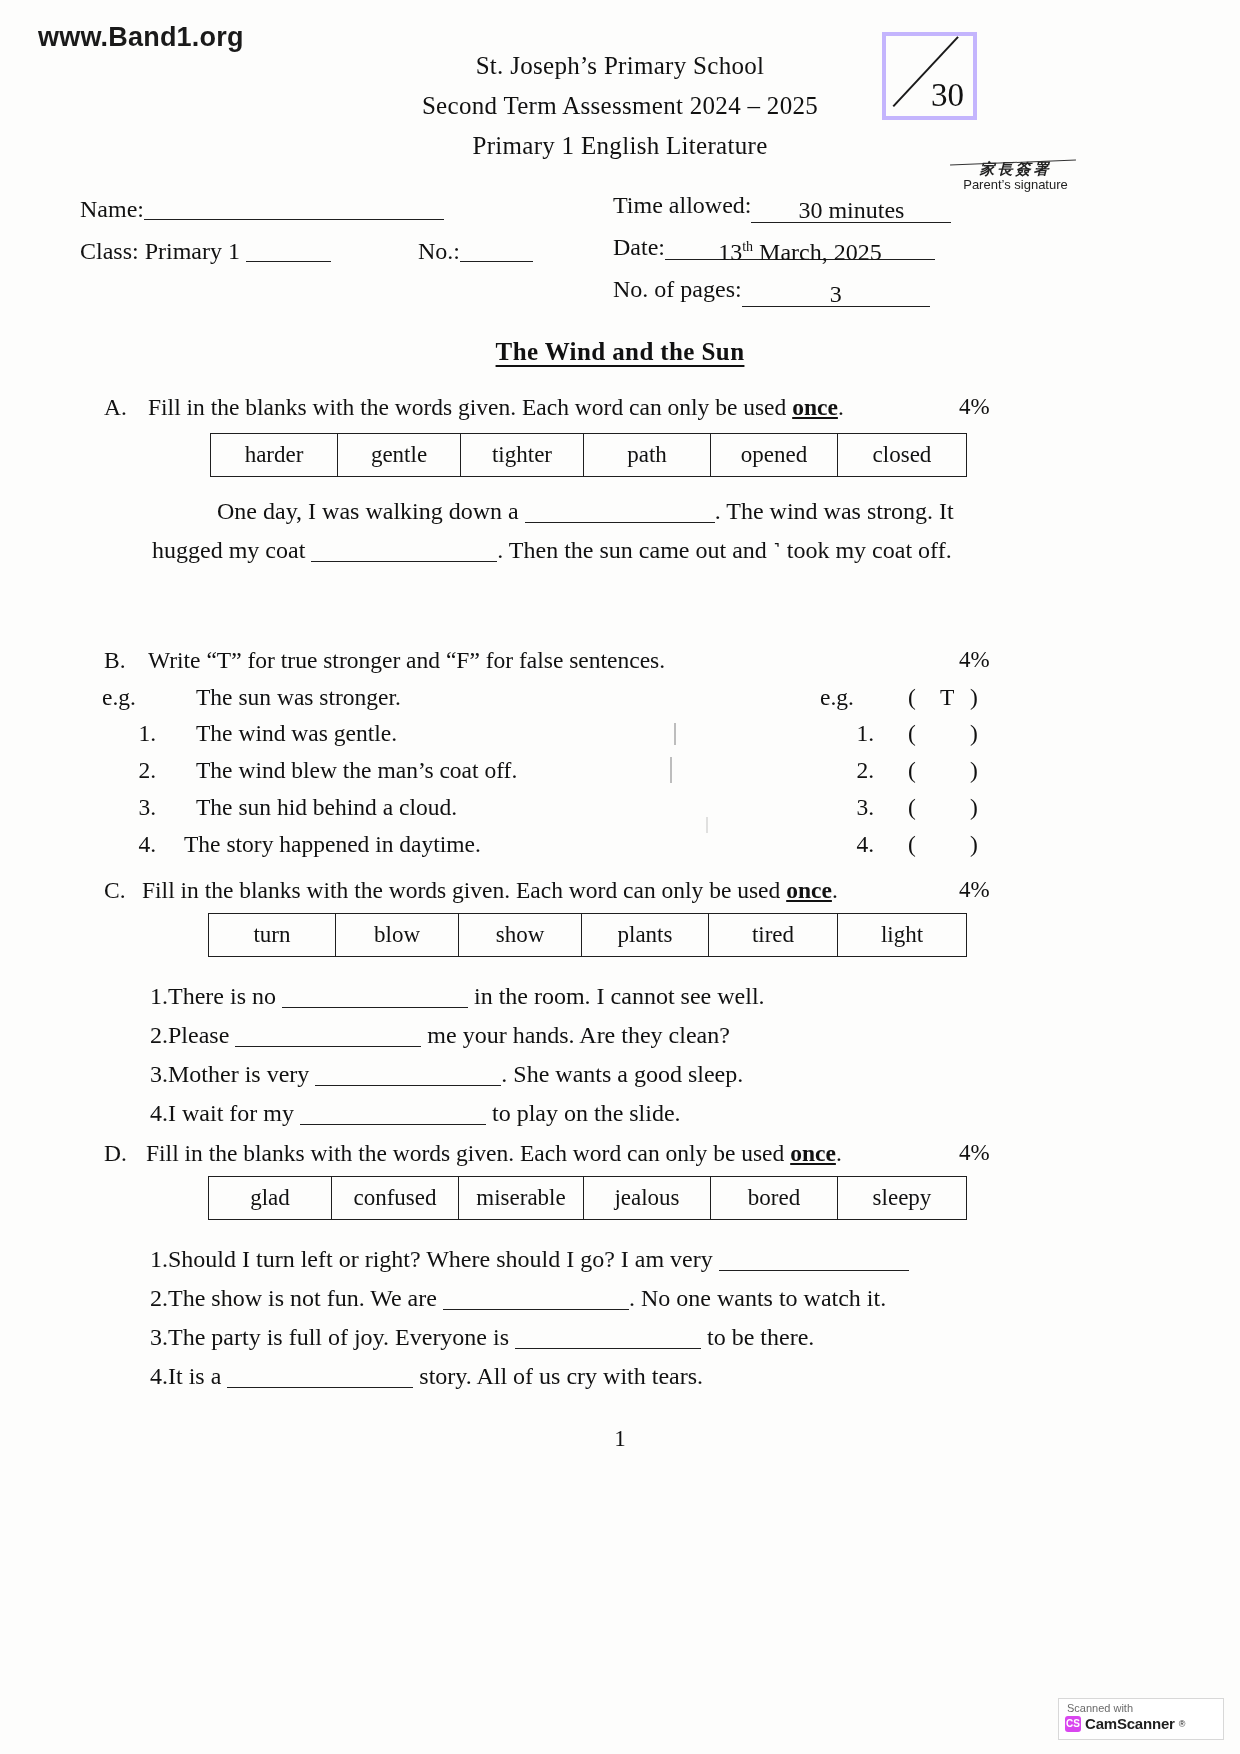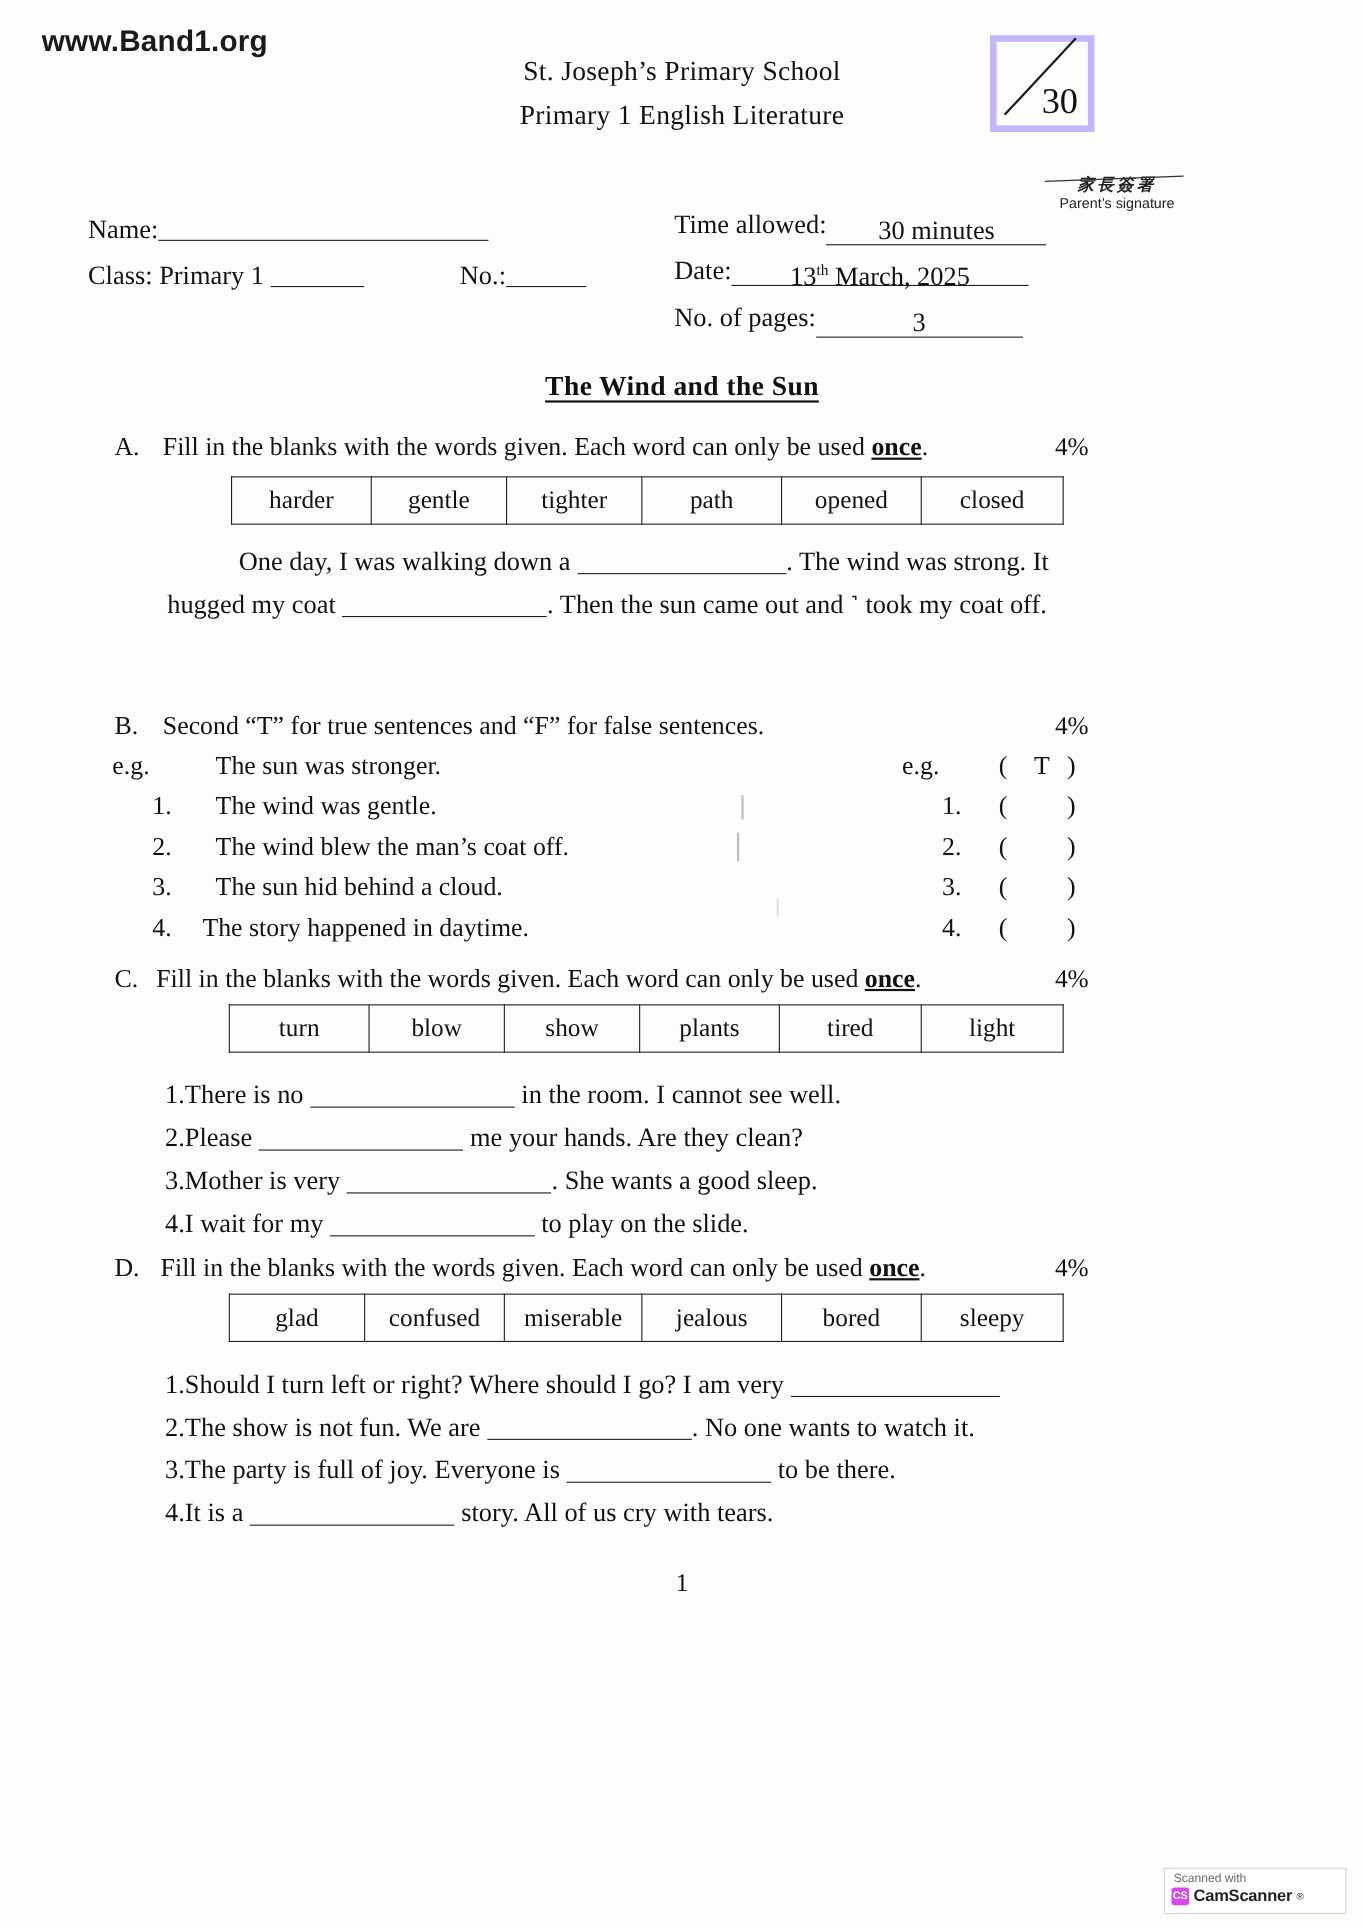--- a/index.html
+++ b/index.html
@@ -47,25 +47,25 @@
     line-height: 40px;
     letter-spacing: .3px;
   }
   .header .line.t1 { font-size: 25px; }
   .header .line.t2 { font-size: 25px; }
   .header .line.t3 { font-size: 25px; }
 
   
   .score-box {
     position: absolute;
-    left: 900px;
+    left: 882px;
     top: 32px;
     width: 95px;
     height: 88px;
-    border: 6px solid #c4b5fd;
+    border: 4px solid #c4b5fd;
     box-sizing: border-box;
     text-decoration: underline;
   }
   .score-box .slash {
     position: absolute;
     left: 0; top: 0; right: 0; bottom: 0;
   }
   .score-box .slash::after {
     content: "";
     position: absolute;
@@ -306,20 +306,21 @@
 </style>
 </head>
 <body>
 
 <div class="page">
 
   <div class="site-tag">www.Band1.org</div>
 
   <div class="header">
     <div class="line t1">St. Joseph’s Primary School</div>
+    <div class="line t2">Second Term Assessment 2024 – 2025</div>
     <div class="line t3">Primary 1 English Literature</div>
   </div>
 
   <div class="score-box">
     <div class="slash"></div>
     <div class="score-val">30</div>
   </div>
 
   <div class="parent-sig">
     <div class="sig-rule"></div>
@@ -387,21 +388,21 @@
       <div class="pline">
         <span>hugged my coat</span>
         <span class="blank" style="width:186px"></span><span>. Then the sun came out and ˺ took my coat off.</span>
       </div>
     </div>
   </div>
 
   <div class="section" style="top:645px">
     <div class="sec-head">
       <span class="sec-letter">B.</span>
-      <span class="sec-instr">Second “T” for true sentences and “F” for false sentences.</span>
+      <span class="sec-instr">Write “T” for true stronger and “F” for false sentences.</span>
       <span class="sec-marks">4%</span>
     </div>
 
     <div class="tf-item" style="top:36px; left:0; right:0">
       <span class="tf-num" style="left:88px">e.g.</span>
       <span class="tf-text" style="left:196px">The sun was stronger.</span>
       <span class="tf-ans-num" style="left:806px">e.g.</span>
       <span class="tf-paren" style="left:908px">
         <span class="pl">(</span>
         <span class="pv">T</span>

